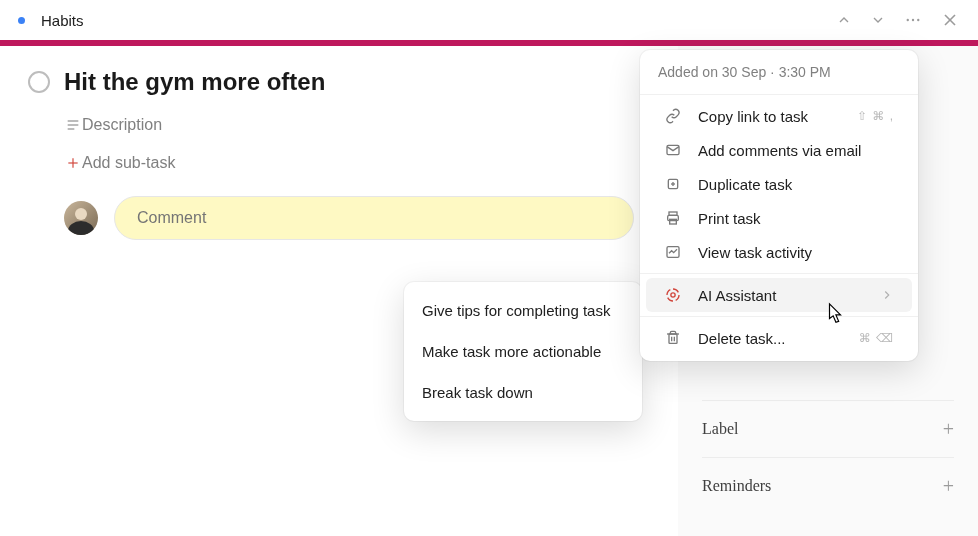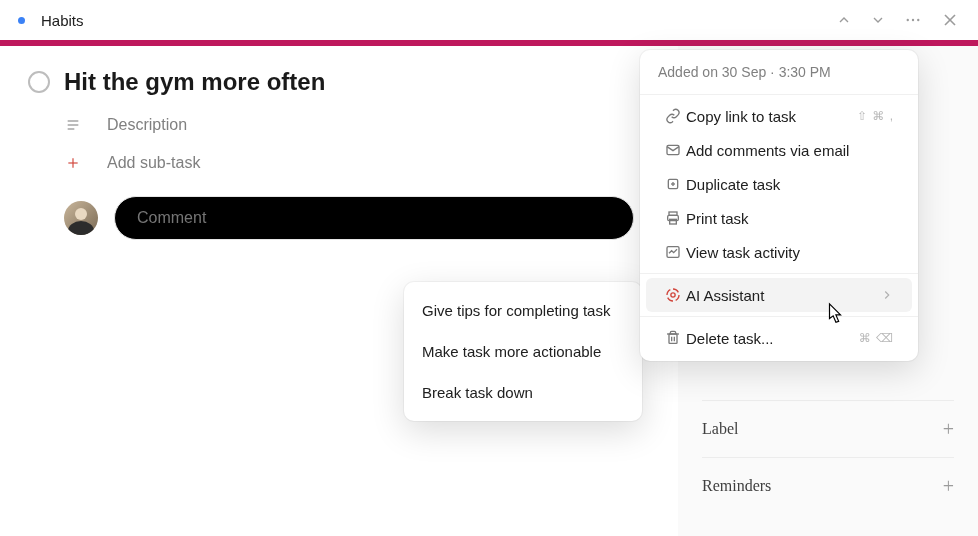--- a/index.html
+++ b/index.html
@@ -51,21 +51,21 @@
     flex-shrink: 0;
   }
   .task-title {
     font-size: 24px;
     font-weight: 700;
     color: #1a1a1a;
   }
   .row {
     display: flex;
     align-items: center;
-    gap: 25px;
+    gap: 0;
     margin-top: 20px;
     padding-left: 36px;
     color: #808080;
     font-size: 16px;
   }
   .row .icon-slot {
     width: 18px;
     display: flex;
     justify-content: center;
     color: #9b9b9b;
@@ -105,21 +105,21 @@
   }
   .comment-input {
     flex: 1;
     max-width: 520px;
     height: 44px;
     border: 1px solid #e6e6e6;
     border-radius: 22px;
     padding: 0 22px;
     font-size: 16px;
     color: #808080;
-    background: #000000;
+    background: #fef9c3;
   }
 
   
   .sidebar {
     position: absolute;
     right: 0;
     top: 46px;
     width: 300px;
     height: calc(100% - 46px);
     background: #fafafa;
@@ -160,21 +160,21 @@
     padding: 0 18px 10px;
   }
   .context-menu hr {
     border: none;
     border-top: 1px solid #f0f0f0;
     margin: 4px 0;
   }
   .ctx-item {
     display: flex;
     align-items: center;
-    gap: 4px;
+    gap: 16px;
     padding: 8px 18px;
     font-size: 15px;
     color: #202020;
     cursor: default;
     border-radius: 6px;
     margin: 0 6px;
   }
   .ctx-item.highlight {
     background: #f3f3f3;
   }

